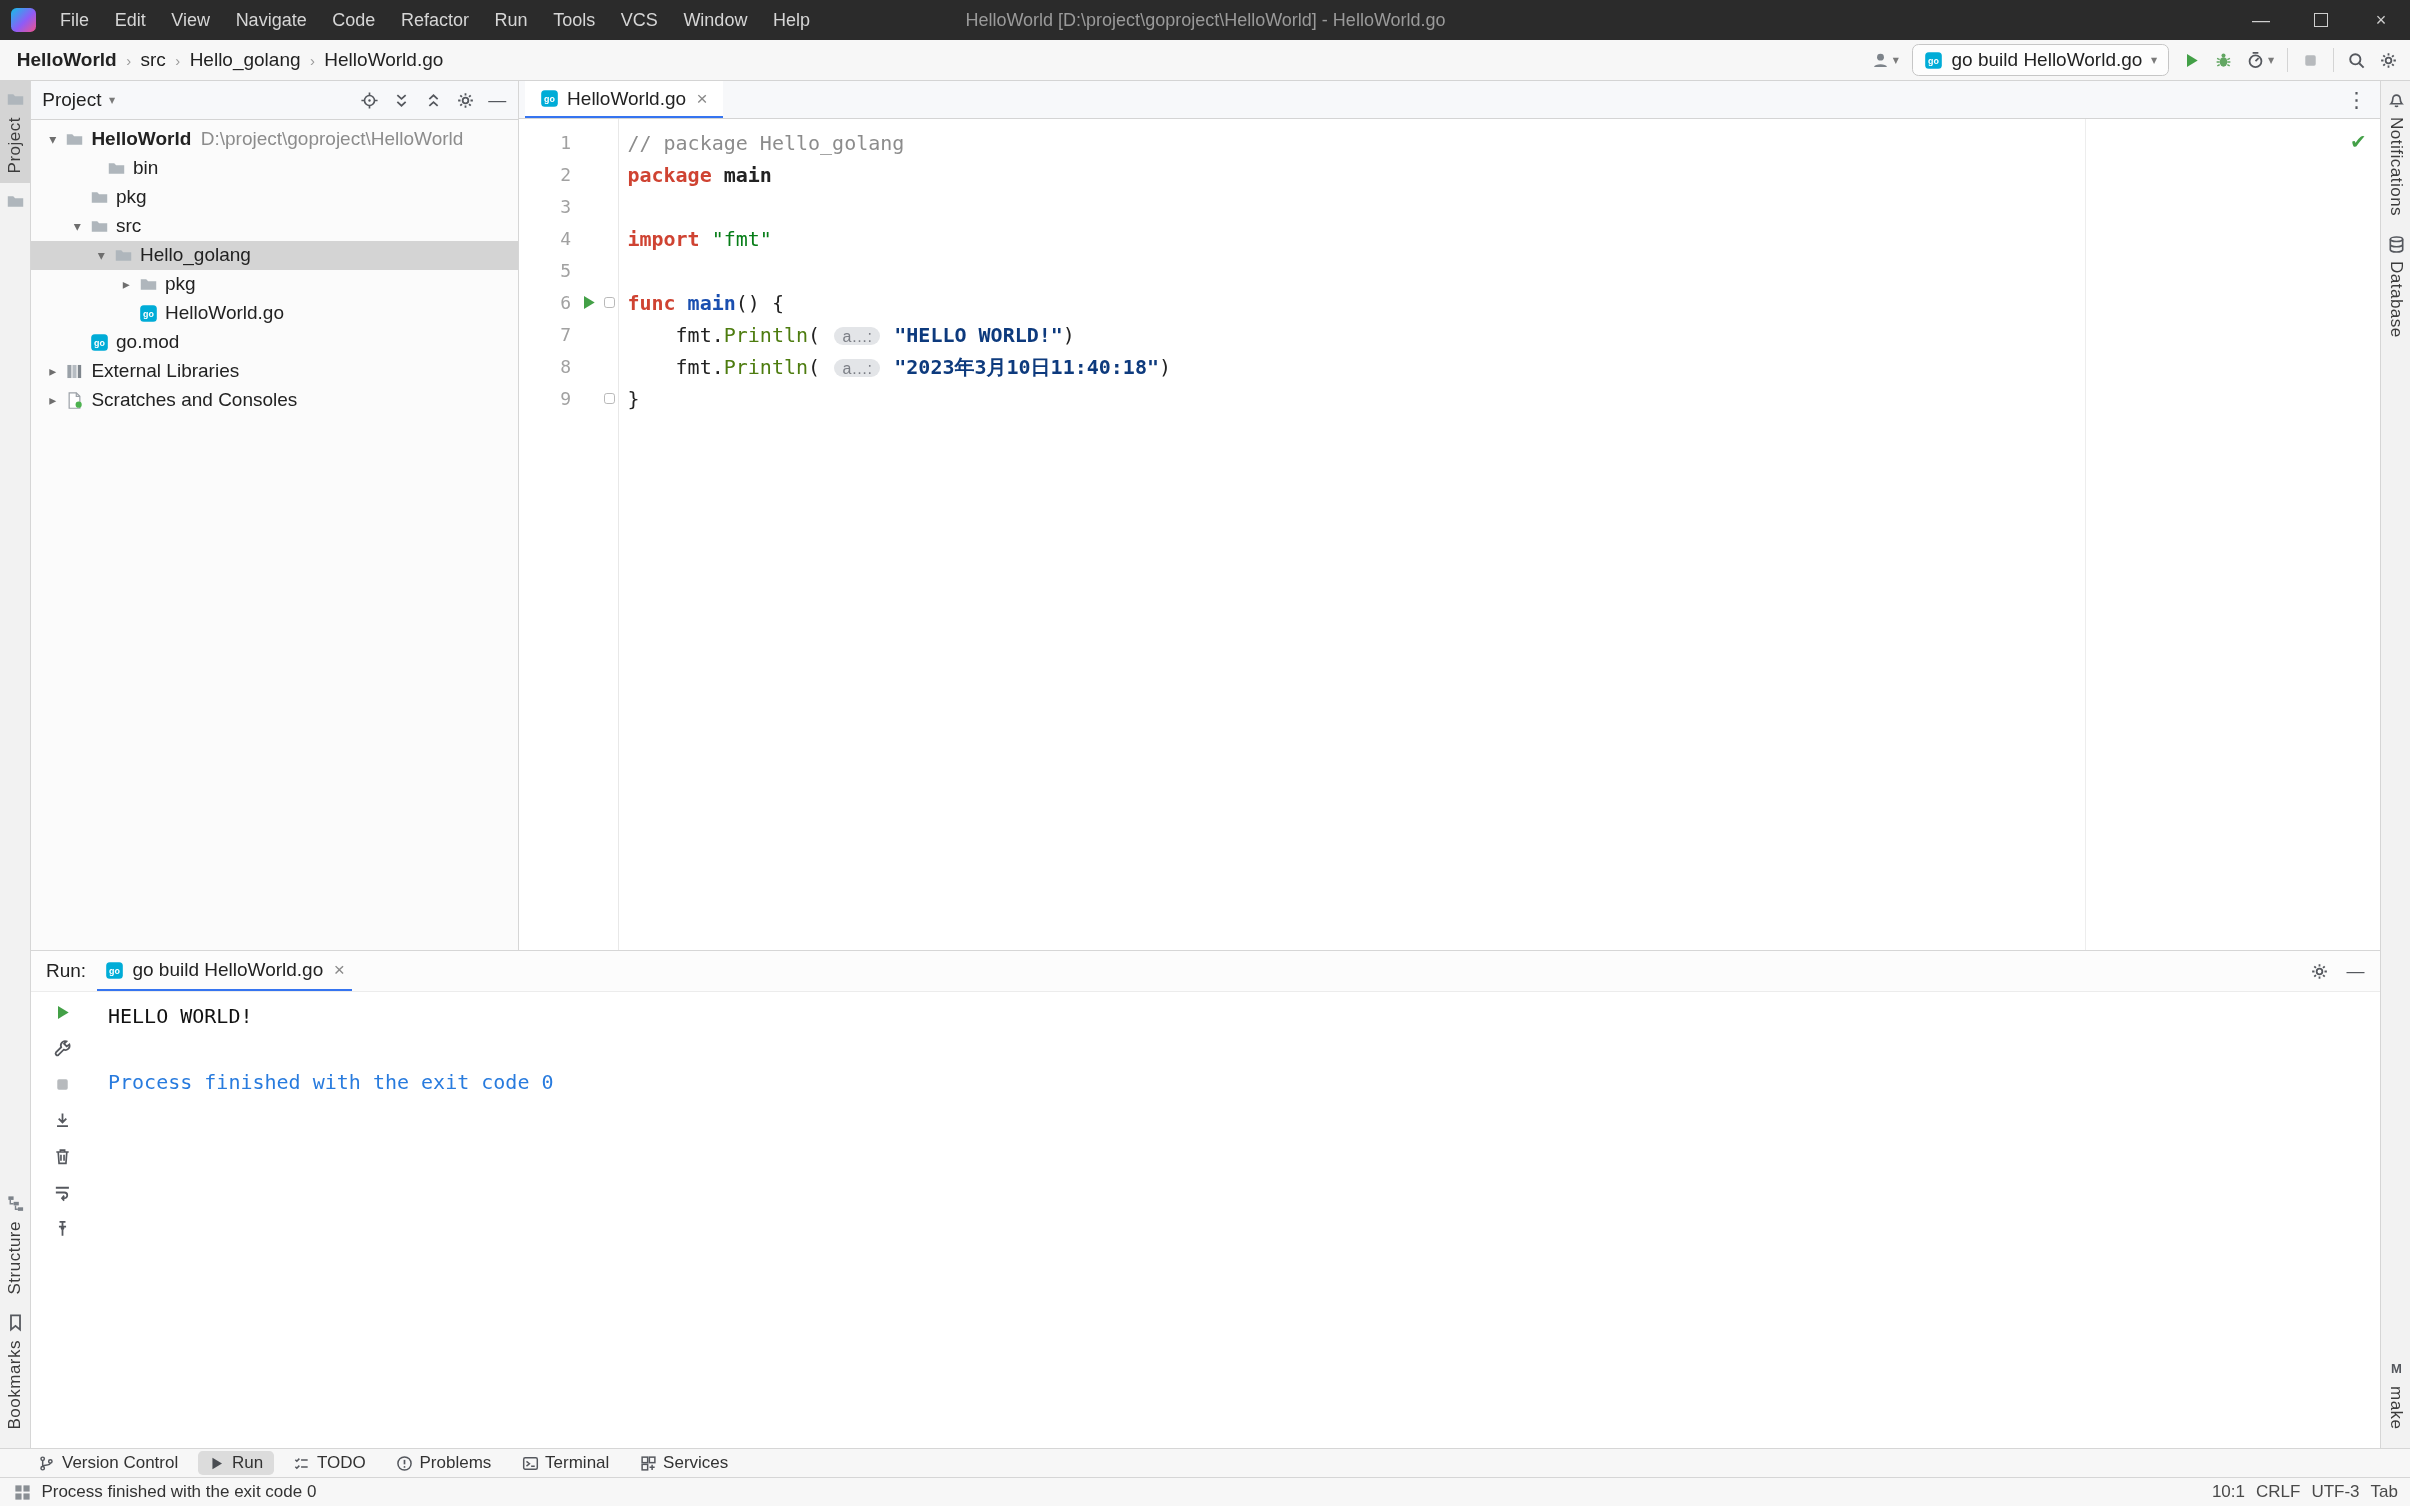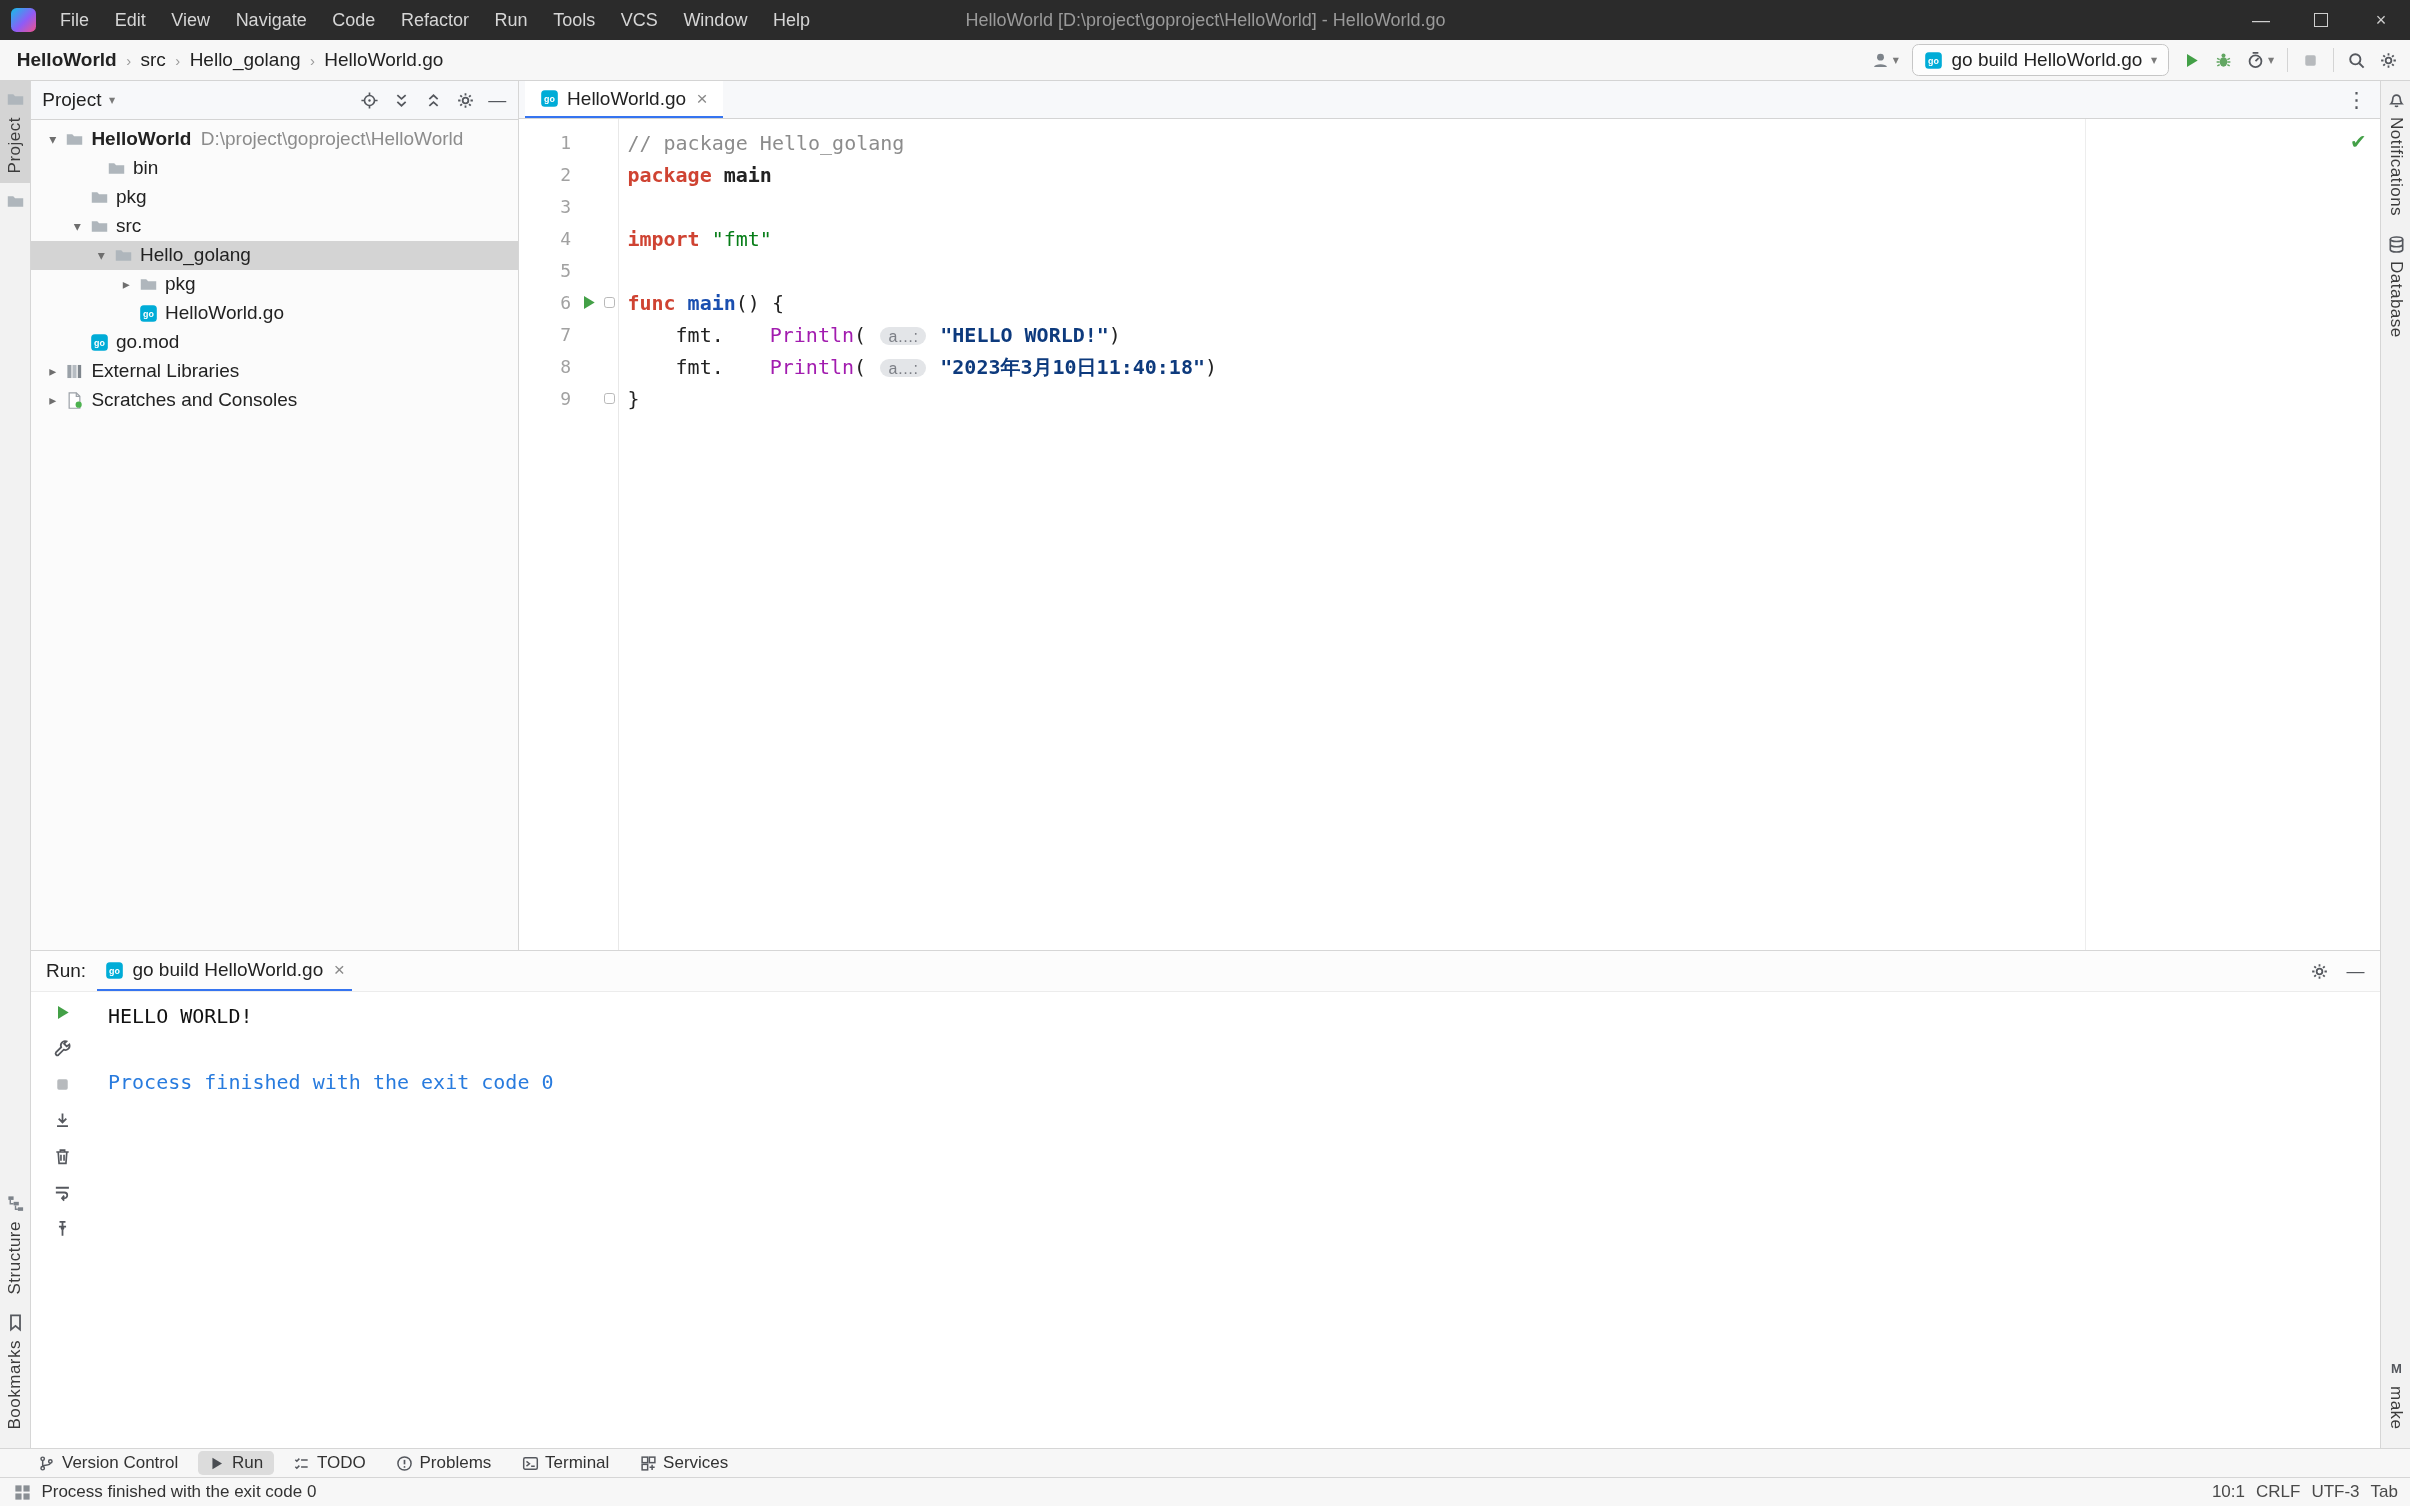--- a/index.html
+++ b/index.html
@@ -77,21 +77,21 @@
   .gut{width:99px;flex:0 0 99px;display:flex;align-items:center;}
   .lnum{flex:1;text-align:right;color:#a1a1a1;font-size:18px;padding-right:3.8px;}
   .gslot{width:26px;flex:0 0 26px;display:flex;align-items:center;justify-content:center;}
   .fslot{width:17px;flex:0 0 17px;display:flex;align-items:center;justify-content:center;}
   .ctext{flex:1;white-space:pre;padding-left:9.4px;min-width:0;}
   .code-line.current .ctext{background:#f2f7fd;}
   .kw{color:#cf4332;font-weight:bold;}
   .cmt{color:#8c8c8c;}
   .str{color:#067d17;}
   .strd{color:#0d3a7d;font-weight:bold;}
-  .call{color:#a21caf;margin-left:46px;}
+  .call{color:#4d7c0f;}
   .decl{color:#1a4fb0;font-weight:bold;}
   .b{font-weight:bold;}
   .inlay{background:#e3e5e8;color:#7b7e85;border-radius:9.4px;padding:0.9px 8.5px;font-size:16px;
     margin:0 1.9px;font-family:"Liberation Sans",sans-serif;}
   .cursor{display:inline-block;width:1.9px;height:24.5px;background:#000;vertical-align:-4.7px;}
   .foldm{width:10.4px;height:10.4px;border:0.9px solid #b9b9b9;border-radius:2.8px;background:#fff;display:inline-block;}
   .inspect{position:absolute;right:15px;top:7.5px;color:#43a047;font-size:22.6px;z-index:2;}
 
   
   .run-panel{flex:0 0 498px;height:498px;border-top:0.9px solid #d6d6d6;display:flex;flex-direction:column;background:#fff;min-height:0;}

